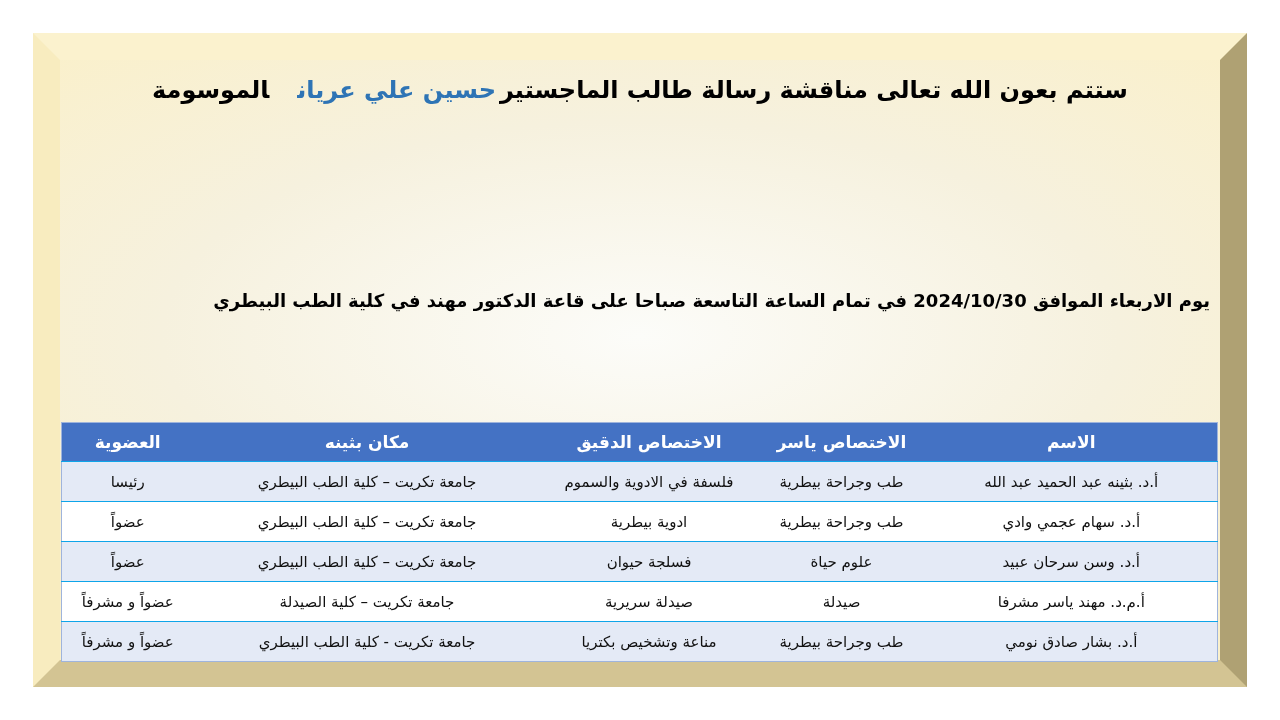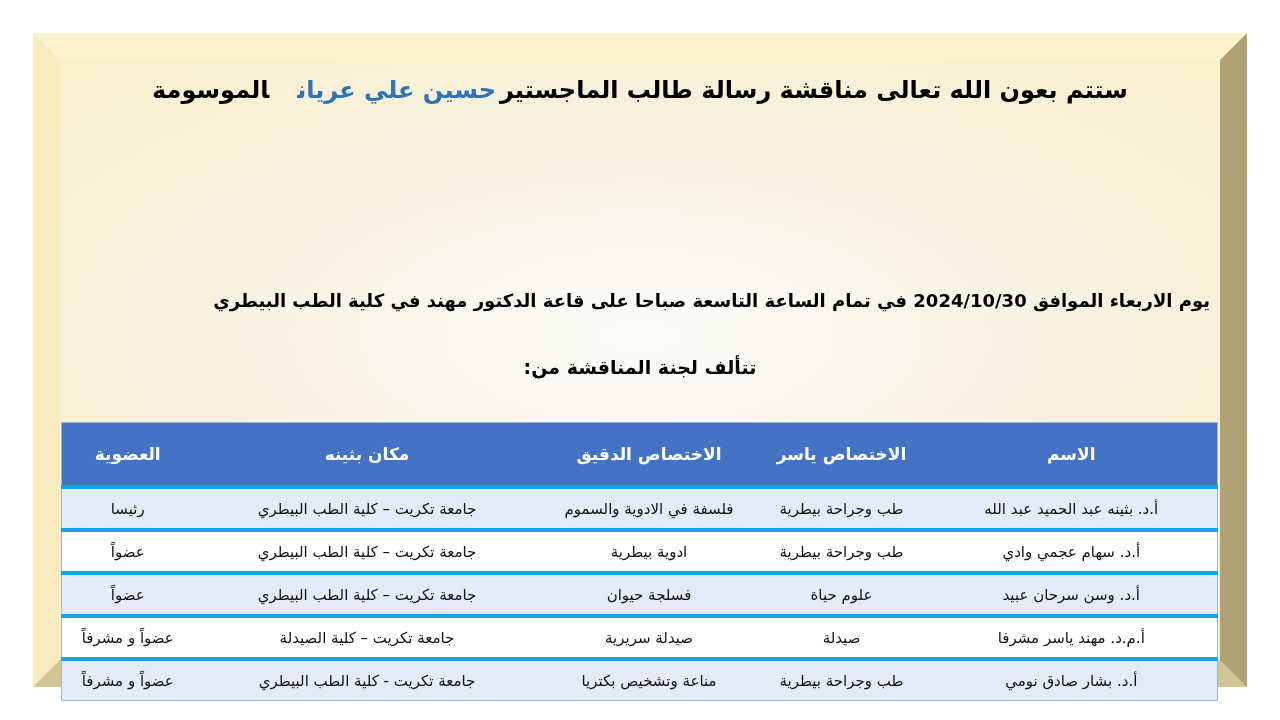--- a/index.html
+++ b/index.html
@@ -40,42 +40,41 @@
     border-collapse:collapse;table-layout:fixed;direction:rtl;
     border:1px solid #9FB4DC;
   }
   table.committee col.c-name{width:292px;}
   table.committee col.c-general{width:168px;}
   table.committee col.c-precise{width:217px;}
   table.committee col.c-work{width:347px;}
   table.committee col.c-member{width:132px;}
   table.committee th{
     background:#4472C4;color:#ffffff;font-size:17px;font-weight:bold;
-    height:38px;text-align:center;padding:12px 4px;
+    height:38px;text-align:center;padding:0 4px;
   }
   table.committee td{
     height:39px;text-align:center;font-size:15px;color:#111;
-    border-top:4px solid #0ea5e9;padding:0 4px;
+    border-top:1px solid #0ea5e9;padding:0 4px;
     overflow:hidden;white-space:nowrap;
   }
   table.committee tbody tr:nth-child(odd){background:#E4EAF6;}
   table.committee tbody tr:nth-child(even){background:#FFFFFF;}
 </style>
 </head>
 <body>
 
 <div class="frame">
   <div class="content">
 
     <div class="title-line"><span>ستتم بعون الله تعالى مناقشة رسالة طالب الماجستير</span><span class="student-name">حسين علي عريان</span><span>الموسومة</span></div>
 
 
     <div class="schedule-line">يوم الاربعاء الموافق 2024/10/30 في تمام الساعة التاسعة صباحا على قاعة الدكتور مهند في كلية الطب البيطري</div>
 
-    <div class="committee-heading">تتألف لجنة المناقشة من:</div>
 
     <table class="committee">
       <colgroup>
         <col class="c-name">
           <col class="c-general">
           <col class="c-precise">
           <col class="c-work">
           <col class="c-member">
       </colgroup>
       <thead>

